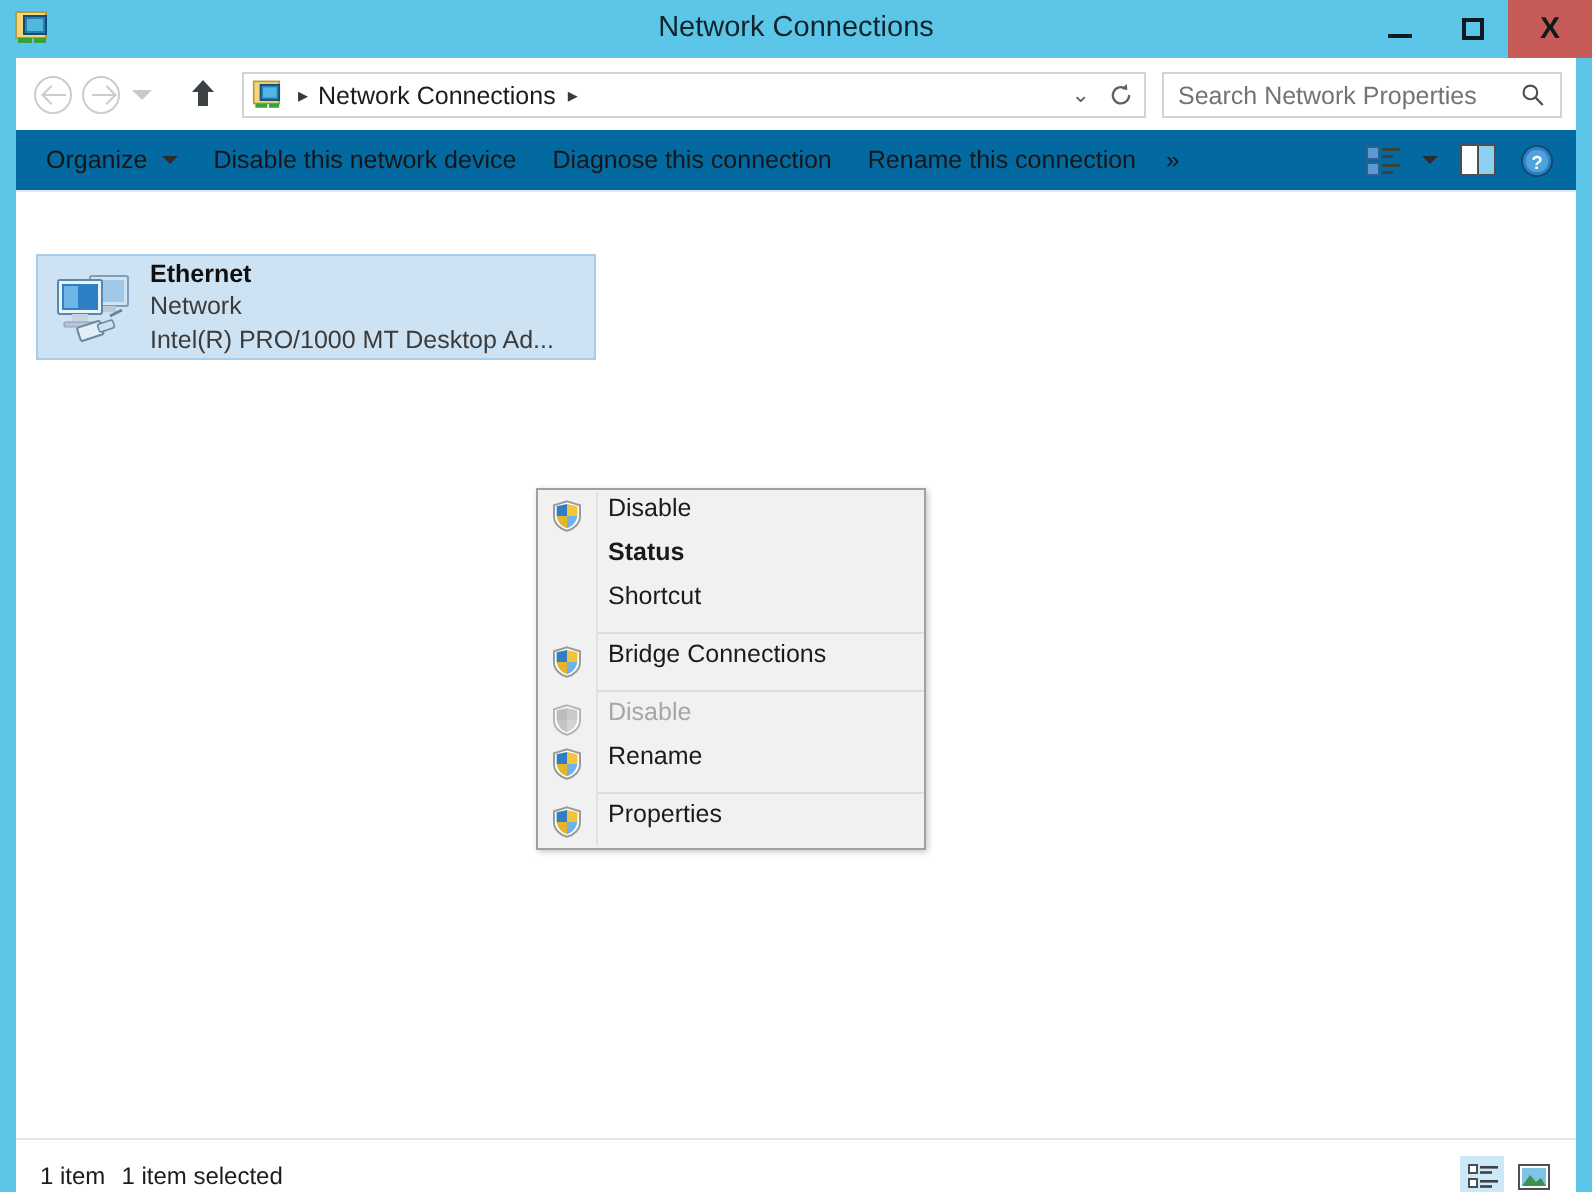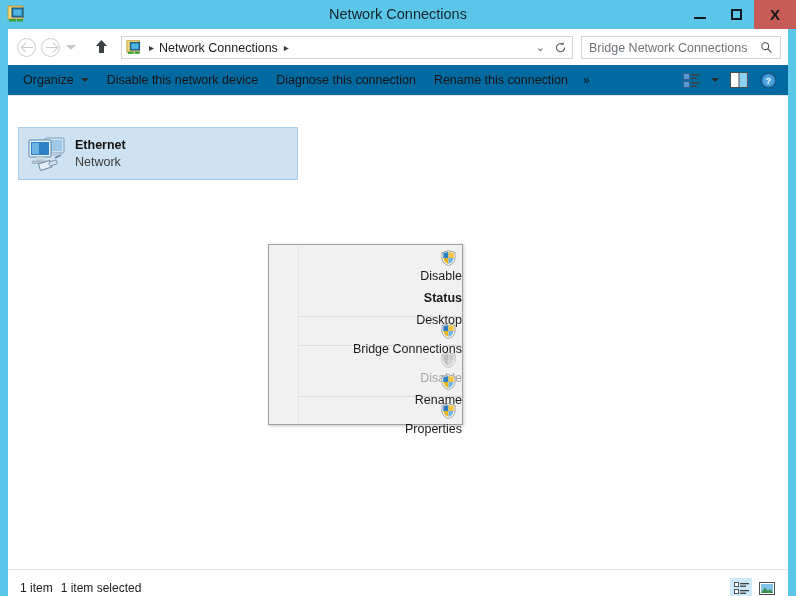--- a/index.html
+++ b/index.html
@@ -223,23 +223,22 @@
     width: 195px;
     background: #f1f1f1;
     border: 1px solid #a0a0a0;
     box-shadow: 1px 1px 3px rgba(0,0,0,0.22);
     padding: 2px 0;
     z-index: 40;
   }
   .ctx-item {
     position: relative;
     height: 22px;
-    display: flex; align-items: flex-end;
+    display: flex; align-items: flex-start;
     padding-left: 0;
-    flex-direction: column;
   }
   .ctx-item .shield-slot {
     width: 28px; height: 22px;
     display: flex; align-items: center; justify-content: center;
     flex: none;
   }
   .ctx-item .ctx-label {
     font-size: 12.5px; color: #1a1a1a;
     margin-left: 7px;
     font-family: "Liberation Sans", sans-serif;
@@ -347,21 +346,21 @@
           <span>
             <svg class="refresh-ico" width="13" height="13" viewBox="0 0 16 16">
               <path d="M13 8 A5 5 0 1 1 11 4.2" fill="none" stroke="#5c6266" stroke-width="1.4"></path>
               <path d="M11.6 1.2 L11.9 4.9 L8.3 4.3 Z" fill="#5c6266"></path>
             </svg>
           </span>
         </span>
       </div>
 
       <div class="search-field">
-        <span class="search-placeholder">Bridge Network Connections</span>
+        <span class="search-placeholder">Search Network Properties</span>
         <svg class="search-ico" width="13" height="13" viewBox="0 0 16 16">
           <circle cx="6.4" cy="6.4" r="4.2" fill="none" stroke="#4a5054" stroke-width="1.3"></circle>
           <line x1="9.6" y1="9.6" x2="14" y2="14.2" stroke="#4a5054" stroke-width="1.4"></line>
         </svg>
       </div>
     </div>
 
     <div class="commandbar">
       <div class="cmd-item first">
         <span>Organize</span>
@@ -426,20 +425,21 @@
             <rect x="7" y="27" width="16" height="2.5" rx="1" fill="#b6c6d3" stroke="#8ba0b3" stroke-width="0.6"></rect>
 
             <path d="M30 24 L36 21" stroke="#5f85a8" stroke-width="1.4" fill="none"></path>
             <rect x="14" y="28" width="12" height="7" rx="1" transform="rotate(-18 20 31)" fill="#e4eef7" stroke="#6b87a3" stroke-width="1"></rect>
             <rect x="24" y="27" width="8" height="4" rx="1" transform="rotate(-18 28 29)" fill="#cfe0ee" stroke="#6b87a3" stroke-width="0.8"></rect>
           </svg>
         </span>
         <span class="conn-labels">
           <div class="conn-name">Ethernet</div>
           <div class="conn-sub">Network</div>
+          <div class="conn-sub">Intel(R) PRO/1000 MT Desktop Ad...</div>
         </span>
       </div>
 
       <div class="ctx-menu">
         <div class="ctx-divider-line"></div>
         <div id="ctx-items">
             <div class="ctx-item">
               <span class="shield-slot">
                 <svg width="15" height="16" viewBox="0 0 15 16">
                   <path d="M7.5 0.7 L14 2.6 L14 8 C14 12 10.8 14.6 7.5 15.4 C4.2 14.6 1 12 1 8 L1 2.6 Z" fill="#ffffff" stroke="#9a9a9a" stroke-width="1"></path>
@@ -450,21 +450,21 @@
                 </svg>
               </span>
               <span class="ctx-label">Disable</span>
             </div>
             <div class="ctx-item bold">
               <span class="shield-slot"></span>
               <span class="ctx-label">Status</span>
             </div>
             <div class="ctx-item">
               <span class="shield-slot"></span>
-              <span class="ctx-label">Desktop</span>
+              <span class="ctx-label">Shortcut</span>
             </div>
             <div class="ctx-sep"></div>
             <div class="ctx-item">
               <span class="shield-slot">
                 <svg width="15" height="16" viewBox="0 0 15 16">
                   <path d="M7.5 0.7 L14 2.6 L14 8 C14 12 10.8 14.6 7.5 15.4 C4.2 14.6 1 12 1 8 L1 2.6 Z" fill="#ffffff" stroke="#9a9a9a" stroke-width="1"></path>
                   <path d="M7.5 2 L7.5 8 L2.3 8 L2.3 3.1 Z" fill="#2f7fc4"></path>
                   <path d="M7.5 2 L12.7 3.1 L12.7 8 L7.5 8 Z" fill="#f2c33c"></path>
                   <path d="M2.3 8 L7.5 8 L7.5 14.1 C4.9 13.3 2.9 11.3 2.3 8 Z" fill="#e8b427"></path>
                   <path d="M7.5 8 L12.7 8 C12.1 11.3 10.1 13.3 7.5 14.1 Z" fill="#6fb4e6"></path>

